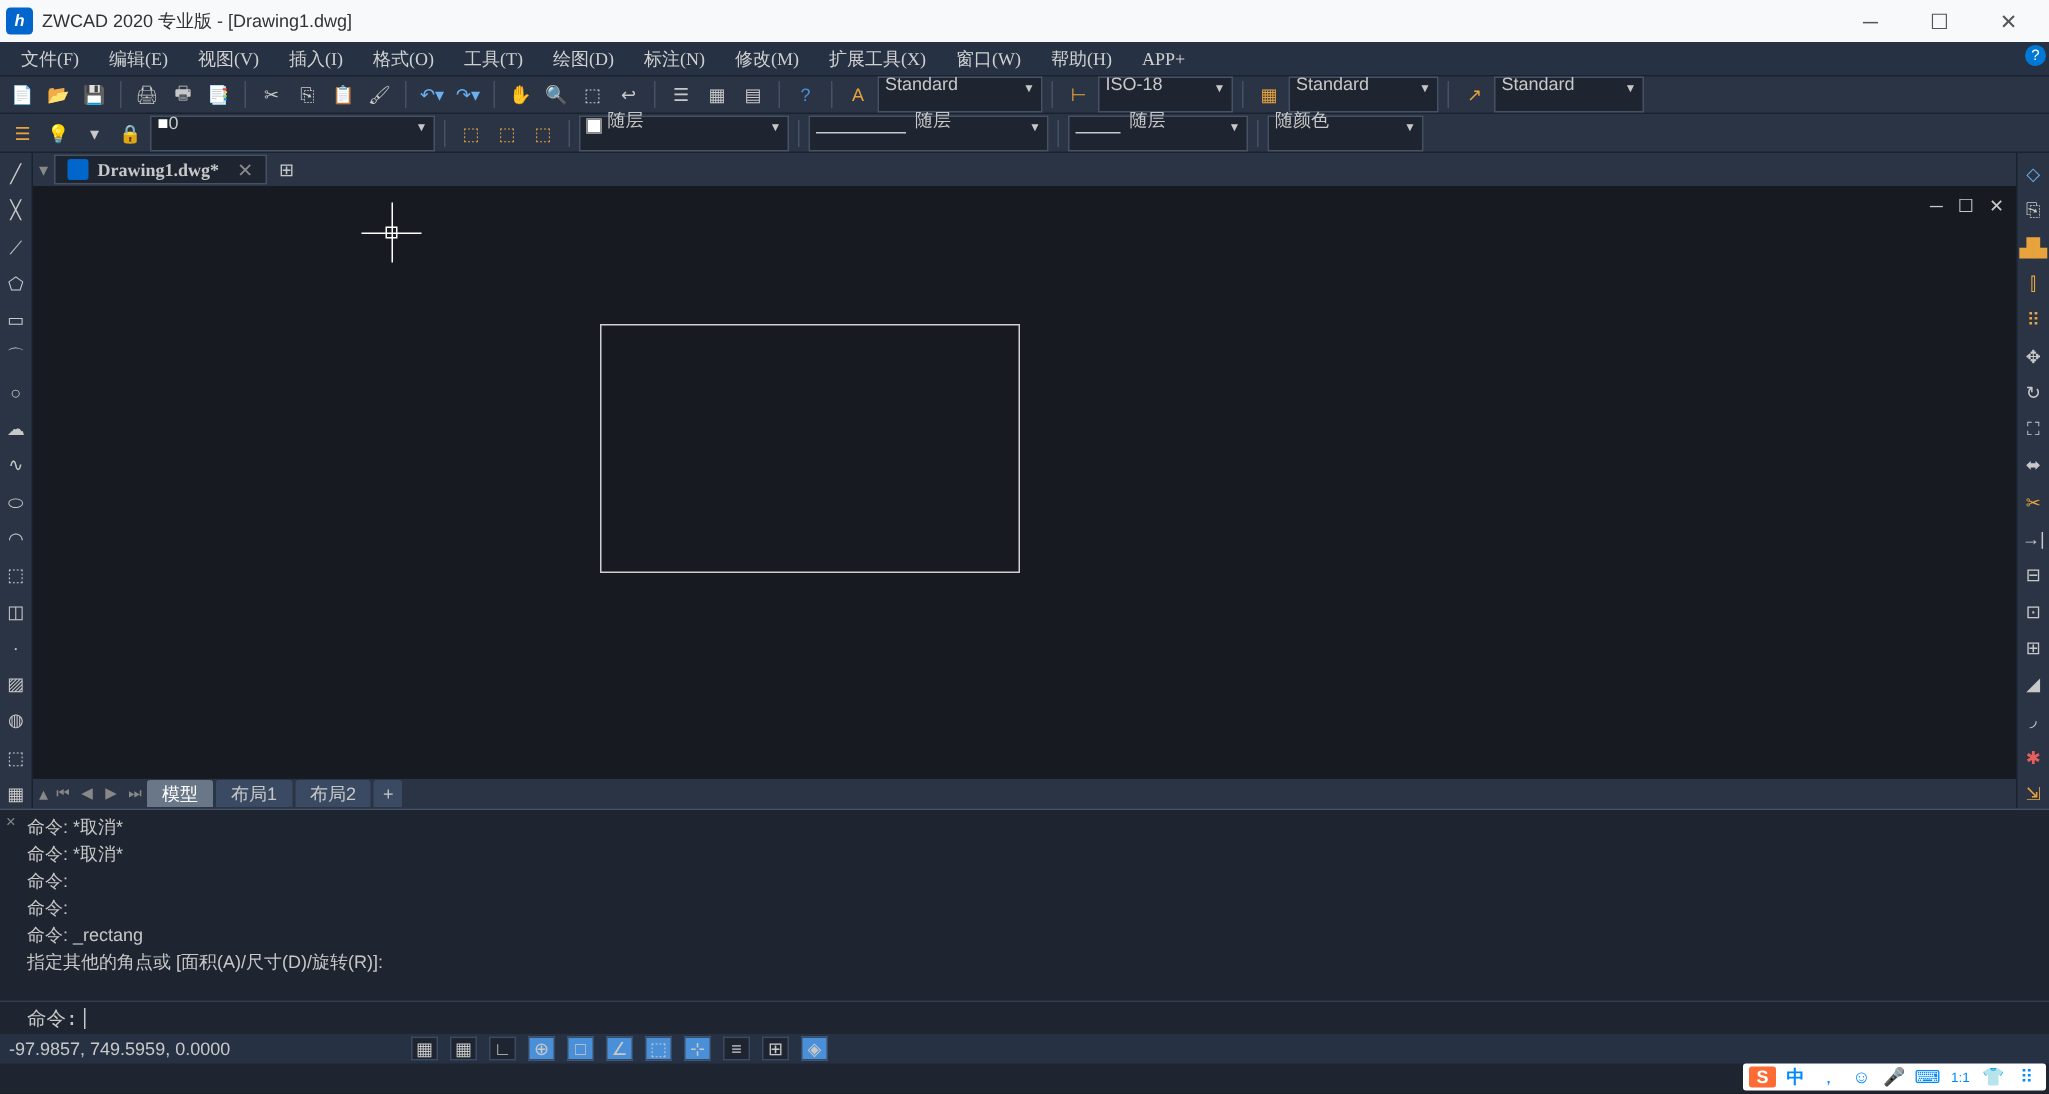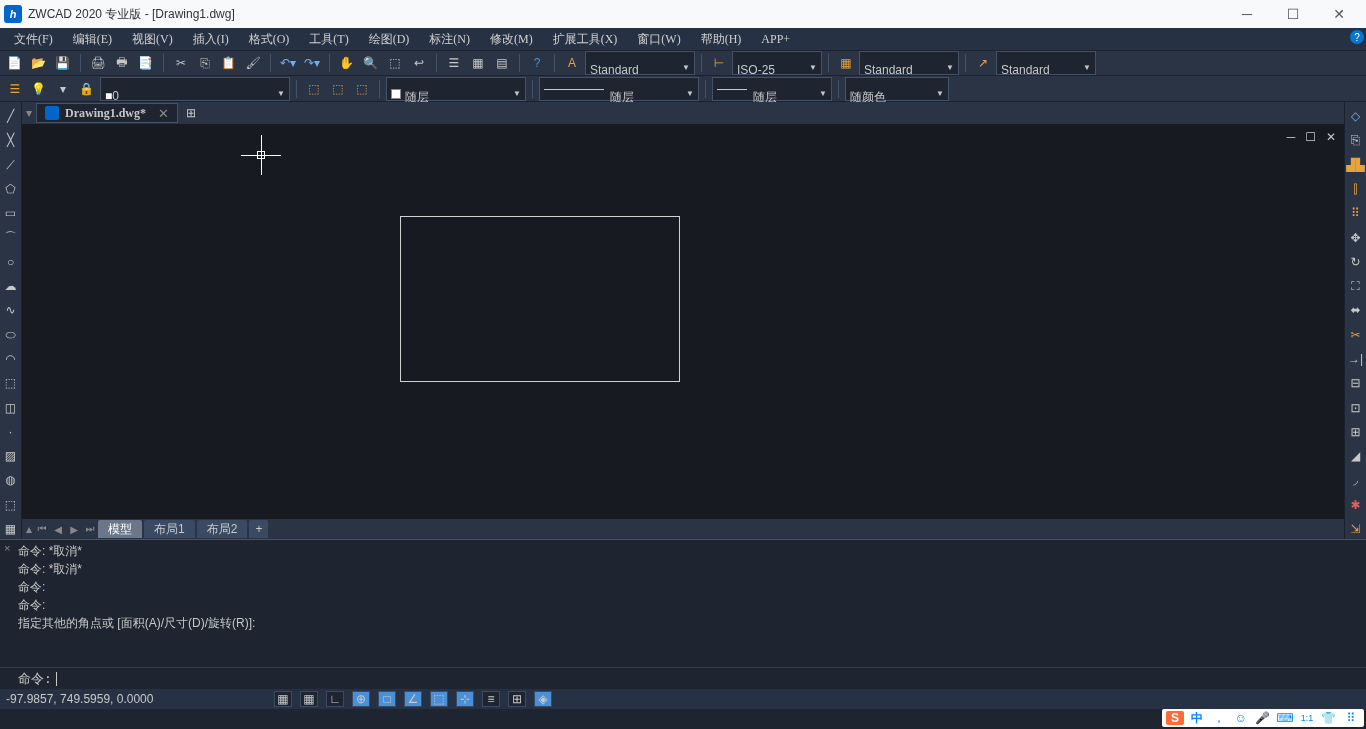--- a/index.html
+++ b/index.html
@@ -7,21 +7,21 @@
 .titlebar { height: 28px; background: #f8f9fb; display: flex; align-items: center; padding: 0 4px; color: #333; }
 .titlebar .logo { width: 18px; height: 18px; background: #0066cc; border-radius: 3px; display: inline-flex; align-items: center; justify-content: center; color: #fff; font-style: italic; font-weight: bold; font-size: 11px; margin-right: 6px; }
 .titlebar .title { flex: 1; font-size: 12px; }
 .titlebar .winctl { display: flex; }
 .titlebar .winbtn { width: 46px; height: 28px; display: flex; align-items: center; justify-content: center; color: #555; font-size: 14px; }
 .menubar { height: 22px; background: #263244; display: flex; align-items: center; padding: 0 4px; gap: 0; color: #d0d0d0; }
 .menubar .mitem { padding: 0 10px; height: 22px; display: flex; align-items: center; cursor: default; font-family: Liberation Serif, serif; }
 .toolbar1 { height: 26px; background: #2a3444; display: flex; align-items: center; padding: 0 4px; gap: 2px; border-top: 1px solid #1a2230; border-bottom: 1px solid #1a2230; }
 .tbtn { width: 22px; height: 22px; display: flex; align-items: center; justify-content: center; color: #c8c8c8; cursor: default; }
 .tsep { width: 1px; height: 18px; background: #445266; margin: 0 4px; }
-.dropdown { height: 20px; background: #1e2430; border: 1px solid #445266; display: flex; align-items: flex-start; padding: 11px 4px; color: #c8c8c8; font-size: 11px; }
+.dropdown { height: 20px; background: #1e2430; border: 1px solid #445266; display: flex; align-items: flex-end; padding: 11px 4px; color: #c8c8c8; font-size: 11px; }
 .dropdown .dd-arrow { margin-left: auto; padding-left: 6px; font-size: 8px; }
 .toolbar2 { height: 26px; background: #2a3444; display: flex; align-items: center; padding: 0 4px; gap: 2px; border-bottom: 1px solid #1a2230; }
 .layerdd { width: 190px; }
 .linedd { width: 140px; background: #1e2430; }
 .colorbox { width: 10px; height: 10px; background: #fff; margin-right: 4px; display:inline-block; border:1px solid #888;}
 .lineprev { display:inline-block; width: 60px; height: 1px; background:#c8c8c8; margin-right:6px;}
 .mainarea { display: flex; height: calc(729px - 28px - 22px - 26px - 26px - 170px - 20px); }
 .left-toolbar { width: 22px; background: #2a3444; display: flex; flex-direction: column; align-items: center; padding-top: 4px; gap: 4px; border-right:1px solid #1a2230;}
 .right-toolbar { width: 22px; background: #2a3444; display: flex; flex-direction: column; align-items: center; padding-top: 4px; gap: 4px; border-left:1px solid #1a2230;}
 .canvaswrap { flex: 1; display: flex; flex-direction: column; background: #0d1117; position: relative; }
@@ -114,21 +114,21 @@
   <div class="tbtn" style="color:#4a90d9">?</div>
   <div class="tsep"></div>
   <div class="tbtn" style="color:#e8a33d">A</div>
   <div class="dropdown" style="width:110px">
     <span>Standard</span>
     <span class="dd-arrow">▼</span>
   </div>
   <div class="tsep"></div>
   <div class="tbtn" style="color:#e8a33d">⊢</div>
   <div class="dropdown" style="width:90px">
-    <span>ISO-25</span>
+    <span>ISO-18</span>
     <span class="dd-arrow">▼</span>
   </div>
   <div class="tsep"></div>
   <div class="tbtn" style="color:#e8a33d">▦</div>
   <div class="dropdown" style="width:100px">
     <span>Standard</span>
     <span class="dd-arrow">▼</span>
   </div>
   <div class="tsep"></div>
   <div class="tbtn" style="color:#e8a33d">↗</div>
@@ -258,20 +258,21 @@
   </div>
 </div>
 
 <div class="cmdarea" style="position:relative">
   <span class="cmdhist-x" style="top:2px">×</span>
   <div class="cmdhist" style="padding-left:18px">
     <div>命令: *取消*</div>
     <div>命令: *取消*</div>
     <div>命令:</div>
     <div>命令:</div>
+    <div>命令: _rectang</div>
     <div>指定其他的角点或 [面积(A)/尺寸(D)/旋转(R)]:</div>
   </div>
   <div class="cmdline" style="padding-left:18px">
     <span class="prompt">命令:</span>
     <span class="cursor-caret"></span>
     <input type="text" style="">
   </div>
 </div>
 
 <div class="statusbar">

